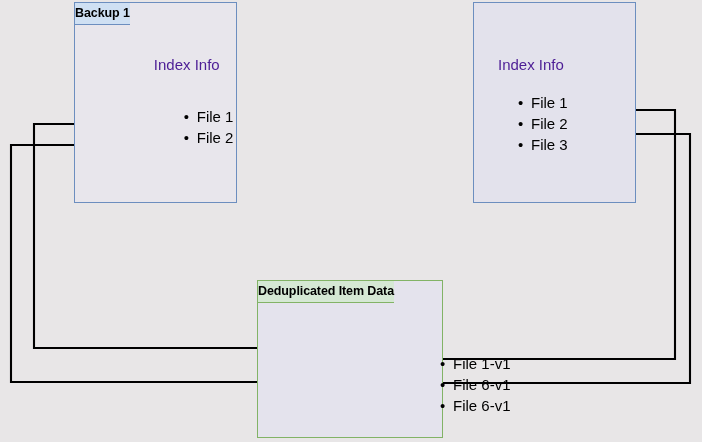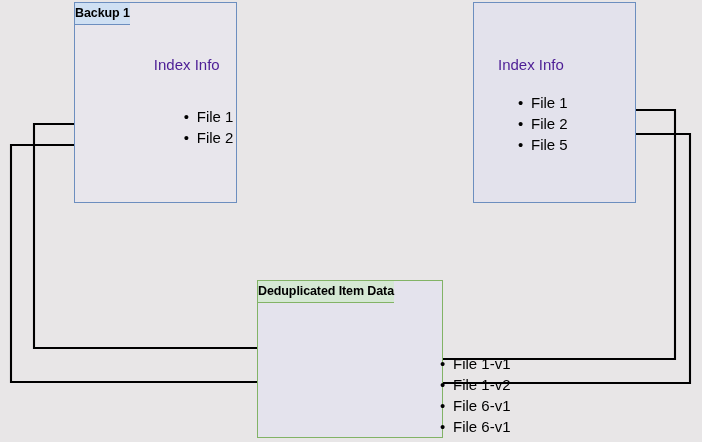--- a/index.html
+++ b/index.html
@@ -150,30 +150,29 @@
       </ul>
     </div>
   </div>
 
   <div class="node blue" style="left:473px; top:2px; width:163px; height:201px; background:#e3e2ec;">
     <div class="node-body">
       <div class="index-label" style="left:24px; top:53px;">Index Info</div>
       <ul class="file-list" style="left:44px; top:89px;">
         <li>File 1</li>
         <li>File 2</li>
-        <li>File 5</li>
+        <li>File 3</li>
       </ul>
     </div>
   </div>
 
   <div class="node green" style="left:257px; top:280px; width:186px; height:158px;">
     <div class="node-header">Deduplicated Item Data</div>
     <div class="node-body">
       <ul class="file-list" style="left:46px; top:48px;margin-top:24px;">
         <li>File 1-v1</li>
-        <li>File 1-v2</li>
         <li>File 6-v1</li>
         <li>File 6-v1</li>
       </ul>
     </div>
   </div>
 
 </div>
 
 </body></html>

